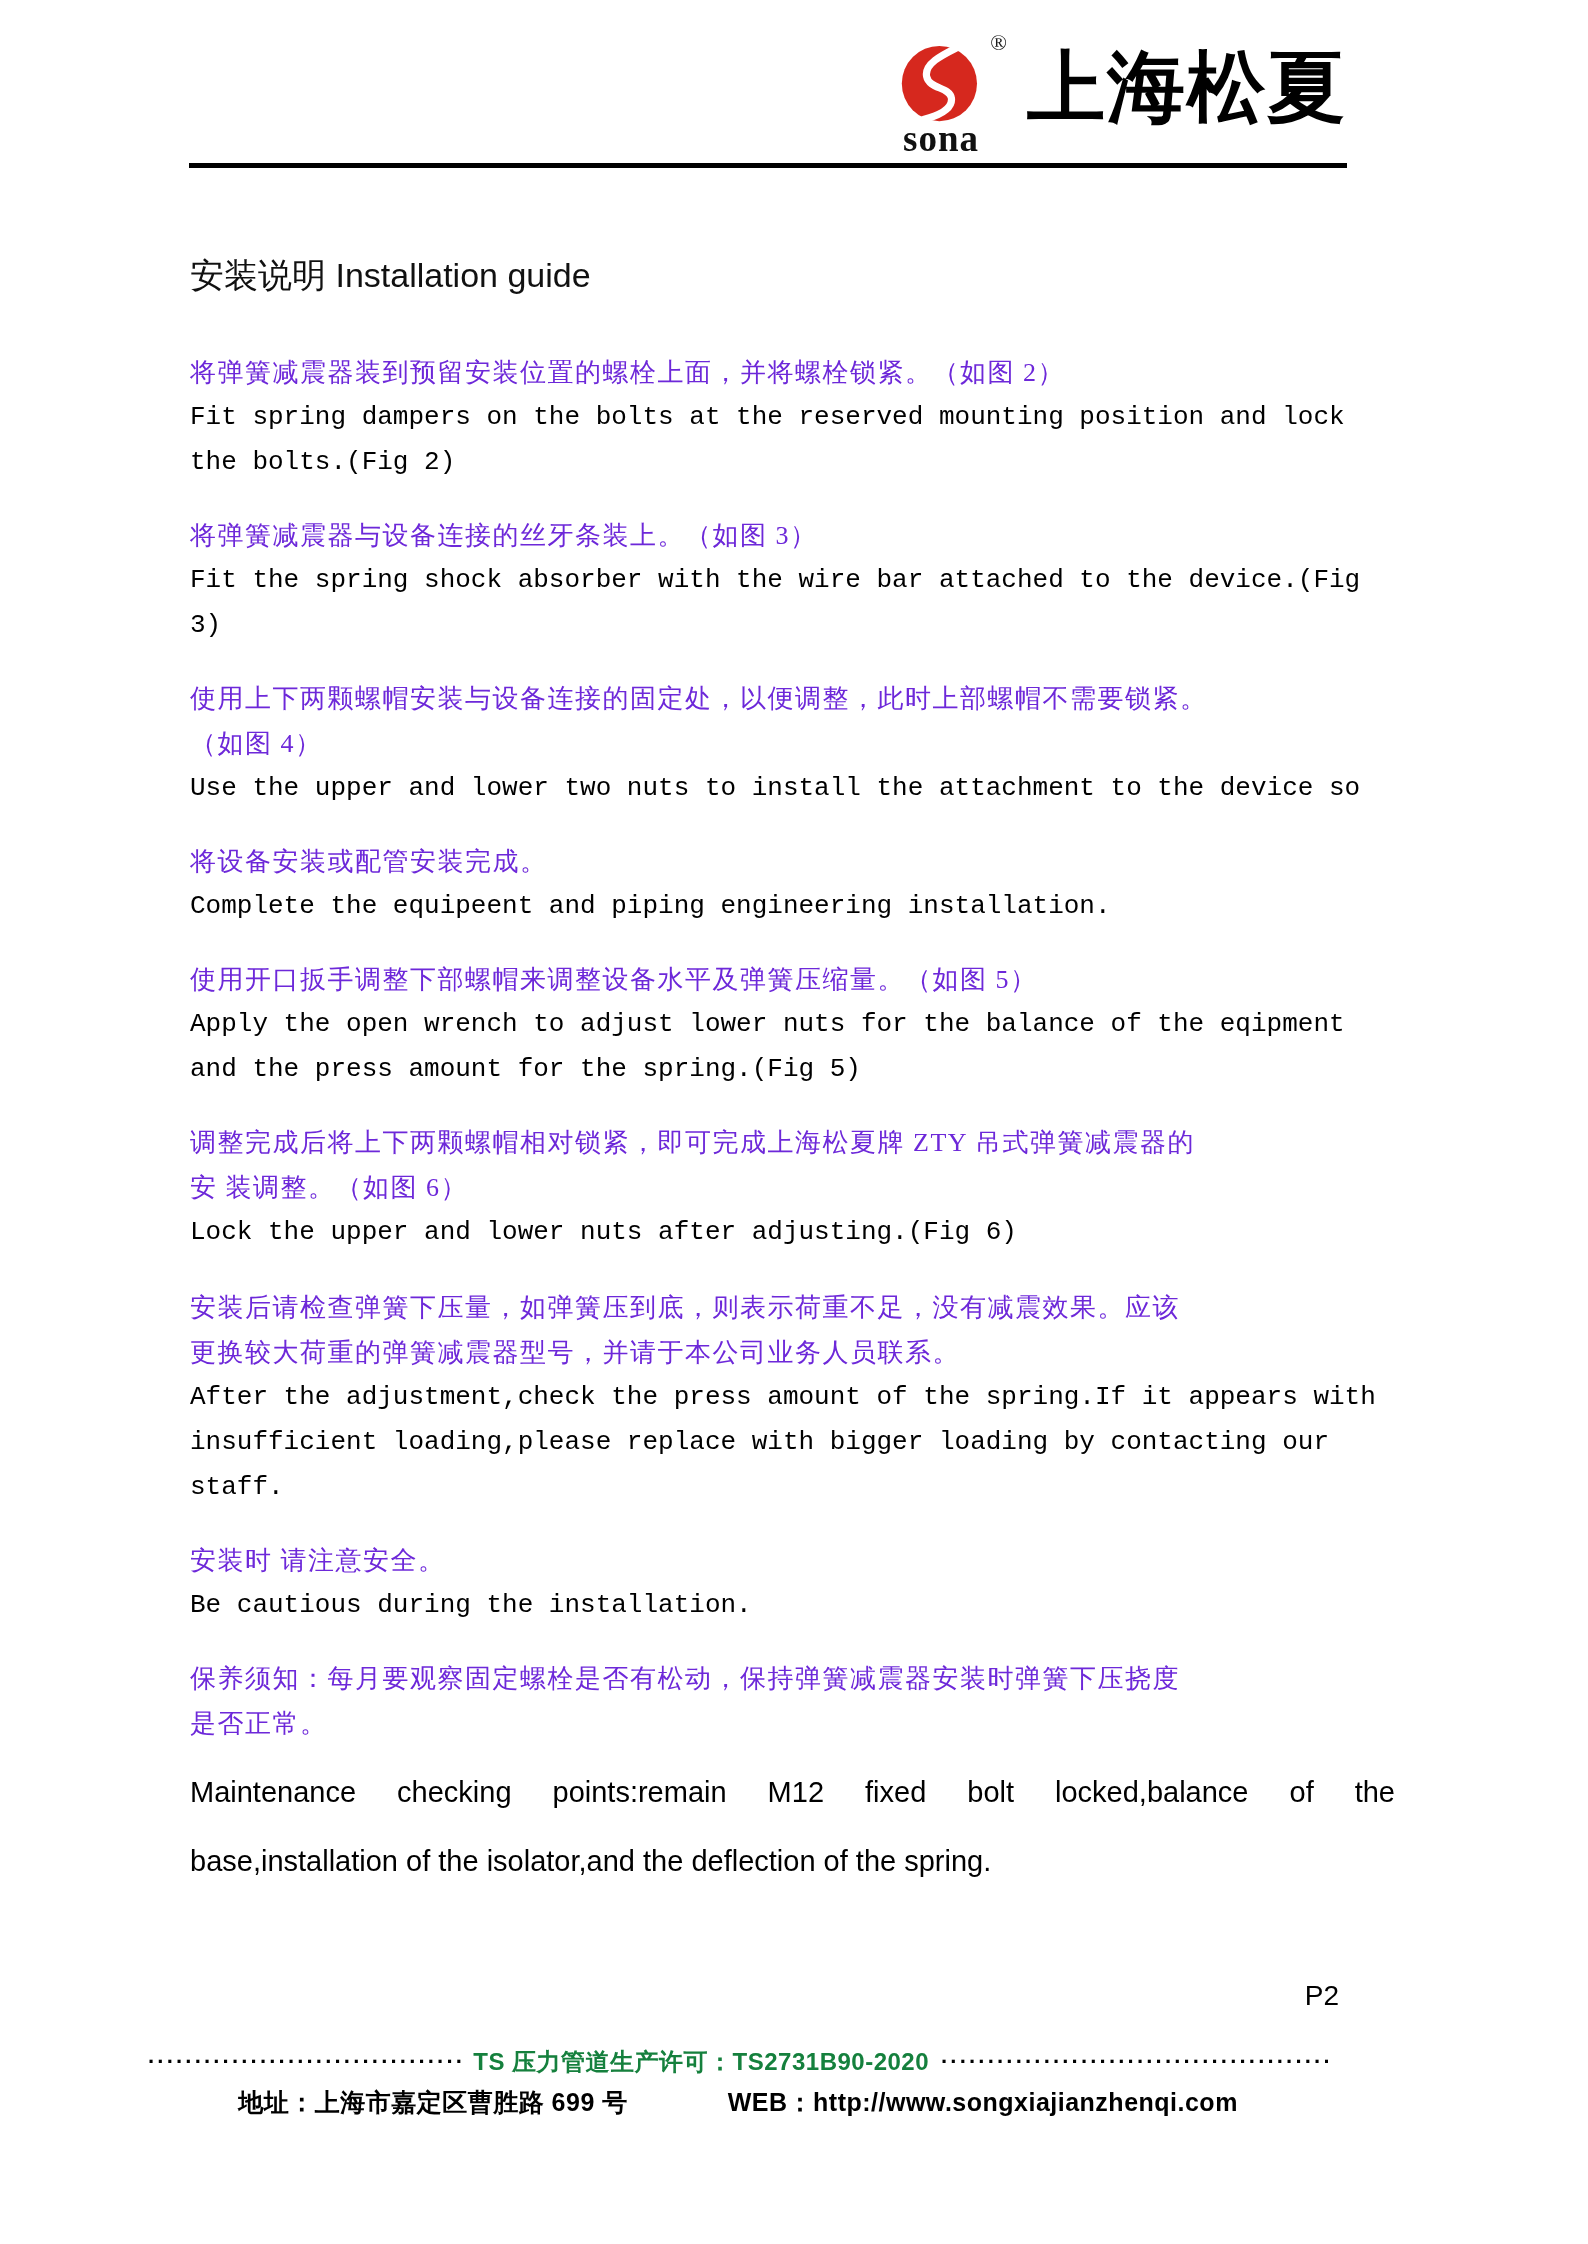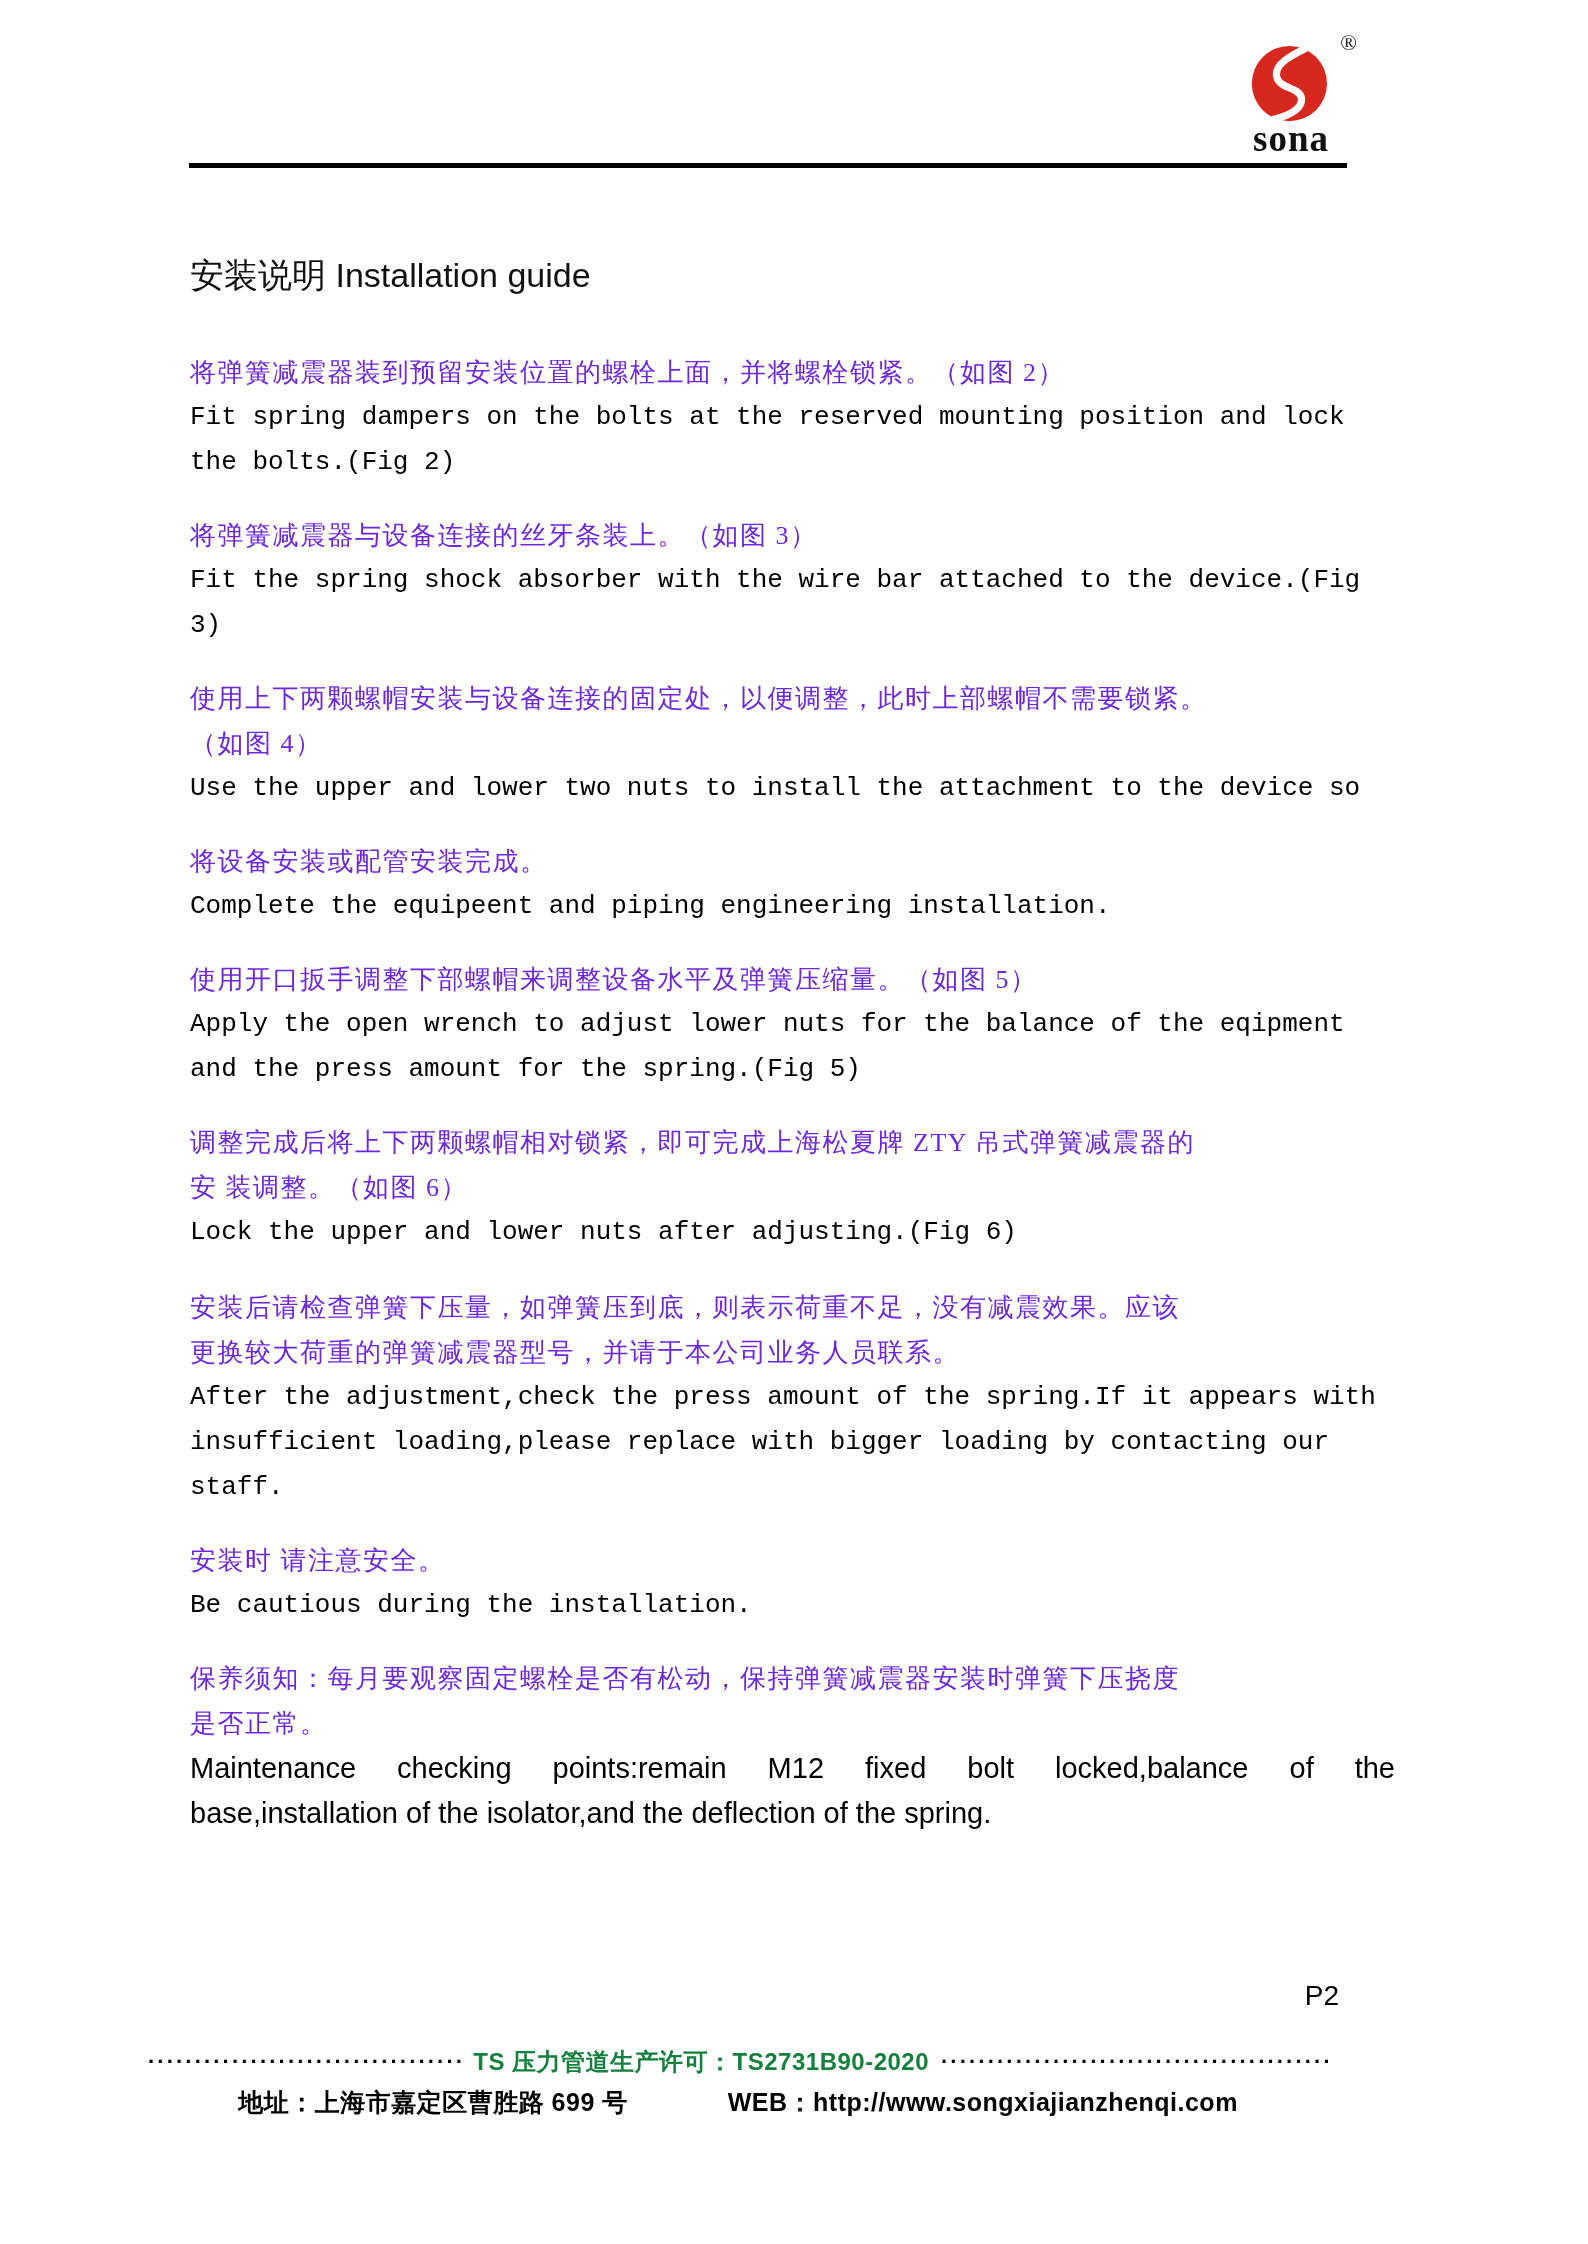--- a/index.html
+++ b/index.html
@@ -44,20 +44,21 @@
     font-size:26px; letter-spacing:1.5px; color:#6d28d9;
     font-family:"Liberation Serif", serif;
   }
   .en {
     font-size:26px; color:#000;
     font-family:"Liberation Mono", monospace;
   }
   .en-sans {
     font-size:29px; color:#000;
     font-family:"Liberation Sans", sans-serif;
+    margin-top:24px;
   }
   .line.justify { white-space:normal; text-align:justify; text-align-last:justify; }
 
   
   .page-number {
     position:absolute; top:1980px; left:189px; width:1150px; text-align:right;
     font-family:"Liberation Sans", sans-serif; font-size:28px; color:#000;
   }
   .footer-license {
     position:absolute; top:2046px; left:148px; width:1180px;
@@ -90,20 +91,21 @@
     <div class="logo-block">
       <div class="logo-emblem-wrap">
         <svg width="80" height="80" viewBox="0 0 100 100">
           <circle cx="48" cy="52" r="47" fill="#d6281e"></circle>
           <path d="M70 7 C52 16, 29 27, 32 43 C35 59, 61 56, 63 70 C65 84, 47 92, 28 97" stroke="#ffffff" stroke-width="9" fill="none" stroke-linecap="round"></path>
         </svg>
         <span class="logo-reg">®</span>
       </div>
       <div class="logo-brand">sona</div>
     </div>
+    <div class="company-name">上海松夏</div>
   </div>
   <div class="header-rule"></div>
 
   <div class="page-title">安装说明 Installation guide</div>
 
   <div class="content">
 
     <div class="para">
       <div class="line zh">将弹簧减震器装到预留安装位置的螺栓上面，并将螺栓锁紧。（如图 2）</div>
       <div class="line en">Fit spring dampers on the bolts at the reserved mounting position and lock</div>

